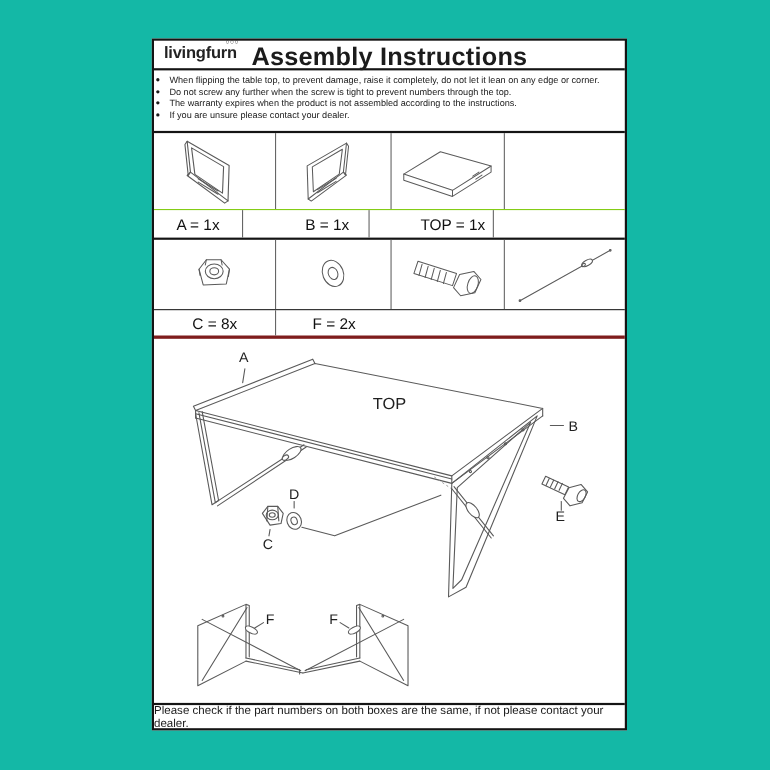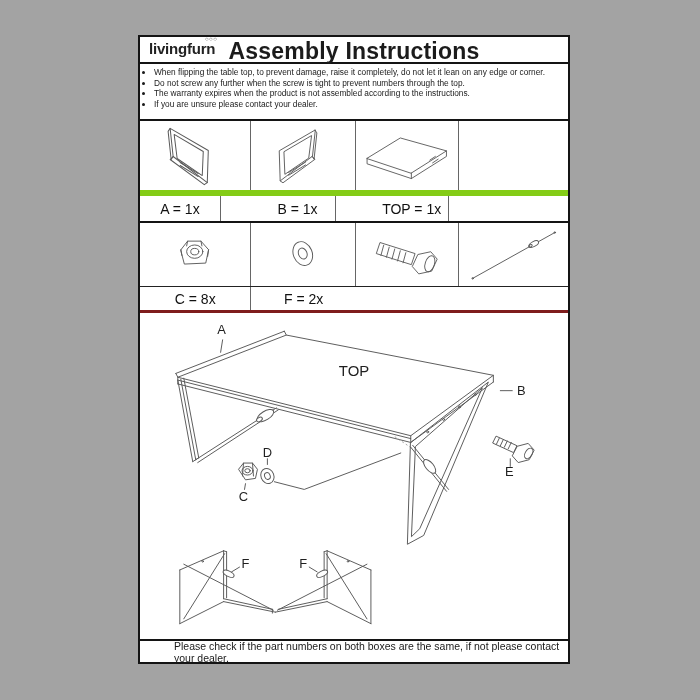--- a/index.html
+++ b/index.html
@@ -1,48 +1,48 @@
 <!DOCTYPE html>
 <html><head>
 <meta charset="utf-8">
 <style>
   html,body{margin:0;padding:0;background:#ffffff;width:700px;height:700px;
     font-family:"Liberation Sans", sans-serif;}
-  .canvas{position:relative;width:700px;height:700px;background:#a3a3a3;overflow:hidden;}
+  .canvas{position:relative;width:700px;height:700px;background:#14b8a6;overflow:hidden;}
   .sheet{position:absolute;left:138px;top:35px;width:432px;height:629px;
     border:2px solid #141414;background:#fff;box-sizing:border-box;
     display:flex;flex-direction:column;}
   
   .hdr{height:25px;border-bottom:2px solid #141414;position:relative;flex:none;}
   .logo{position:absolute;left:9px;top:3px;font-size:15px;font-weight:800;
     letter-spacing:-0.2px;color:#222;}
   .logo-dots{position:absolute;top:-4px;right:-2px;font-size:6px;font-weight:900;
     letter-spacing:0.5px;color:#222;}
   .title{position:absolute;left:0;right:0;top:1px;text-align:center;
     font-size:23px;font-weight:600;color:#1b1b1b;letter-spacing:0.2px;}
   
   .notes{height:55px;border-bottom:2px solid #141414;flex:none;overflow:hidden;}
   .notes ul{margin:3px 12px 0 0;padding-left:14px;}
   .notes li{font-size:8.3px;line-height:10.5px;color:#1a1a1a;}
   
   .prow{display:grid;grid-template-columns:112fr 105fr 103fr 110fr;flex:none;}
   .pcell{border-right:1px solid #666;position:relative;overflow:hidden;}
   .pcell:last-child{border-right:none;}
   .img1{height:69px;} .img2{height:63px;}
-  .lab1{height:25px;border-top:6px solid #84cc16;border-bottom:2px solid #141414;gap:39px;}
+  .lab1{height:25px;border-top:1px solid #84cc16;border-bottom:2px solid #141414;gap:39px;}
   .lab2{height:23px;border-top:1px solid #222;border-bottom:3px solid #7f1d1d;}
   .plabel{display:flex;align-items:center;justify-content:center;
     font-size:14px;color:#111;}
   .pcell svg{display:block;width:100%;height:100%;}
   
   .diagram{flex:1;position:relative;}
   .diagram svg{position:absolute;inset:0;width:100%;height:100%;}
   
   .ftr{height:21px;border-top:2px solid #141414;flex:none;display:flex;
-    align-items:center;justify-content:center;padding-left:34px;}
+    align-items:center;justify-content:center;}
   .ftr span{font-size:10.5px;color:#1a1a1a;}
   
   .ln{fill:none;stroke:#5a5a5a;stroke-width:1;stroke-linejoin:round;stroke-linecap:round;}
   .lnw{fill:#ffffff;stroke:#5a5a5a;stroke-width:1;stroke-linejoin:round;}
   .dash{fill:none;stroke:#8a8a8a;stroke-width:0.8;stroke-dasharray:2,2.5;}
   .dlab{font-size:13px;fill:#1f1f1f;}
   .dlab-big{font-size:15px;fill:#1f1f1f;}
 </style>
 </head>
 <body>

